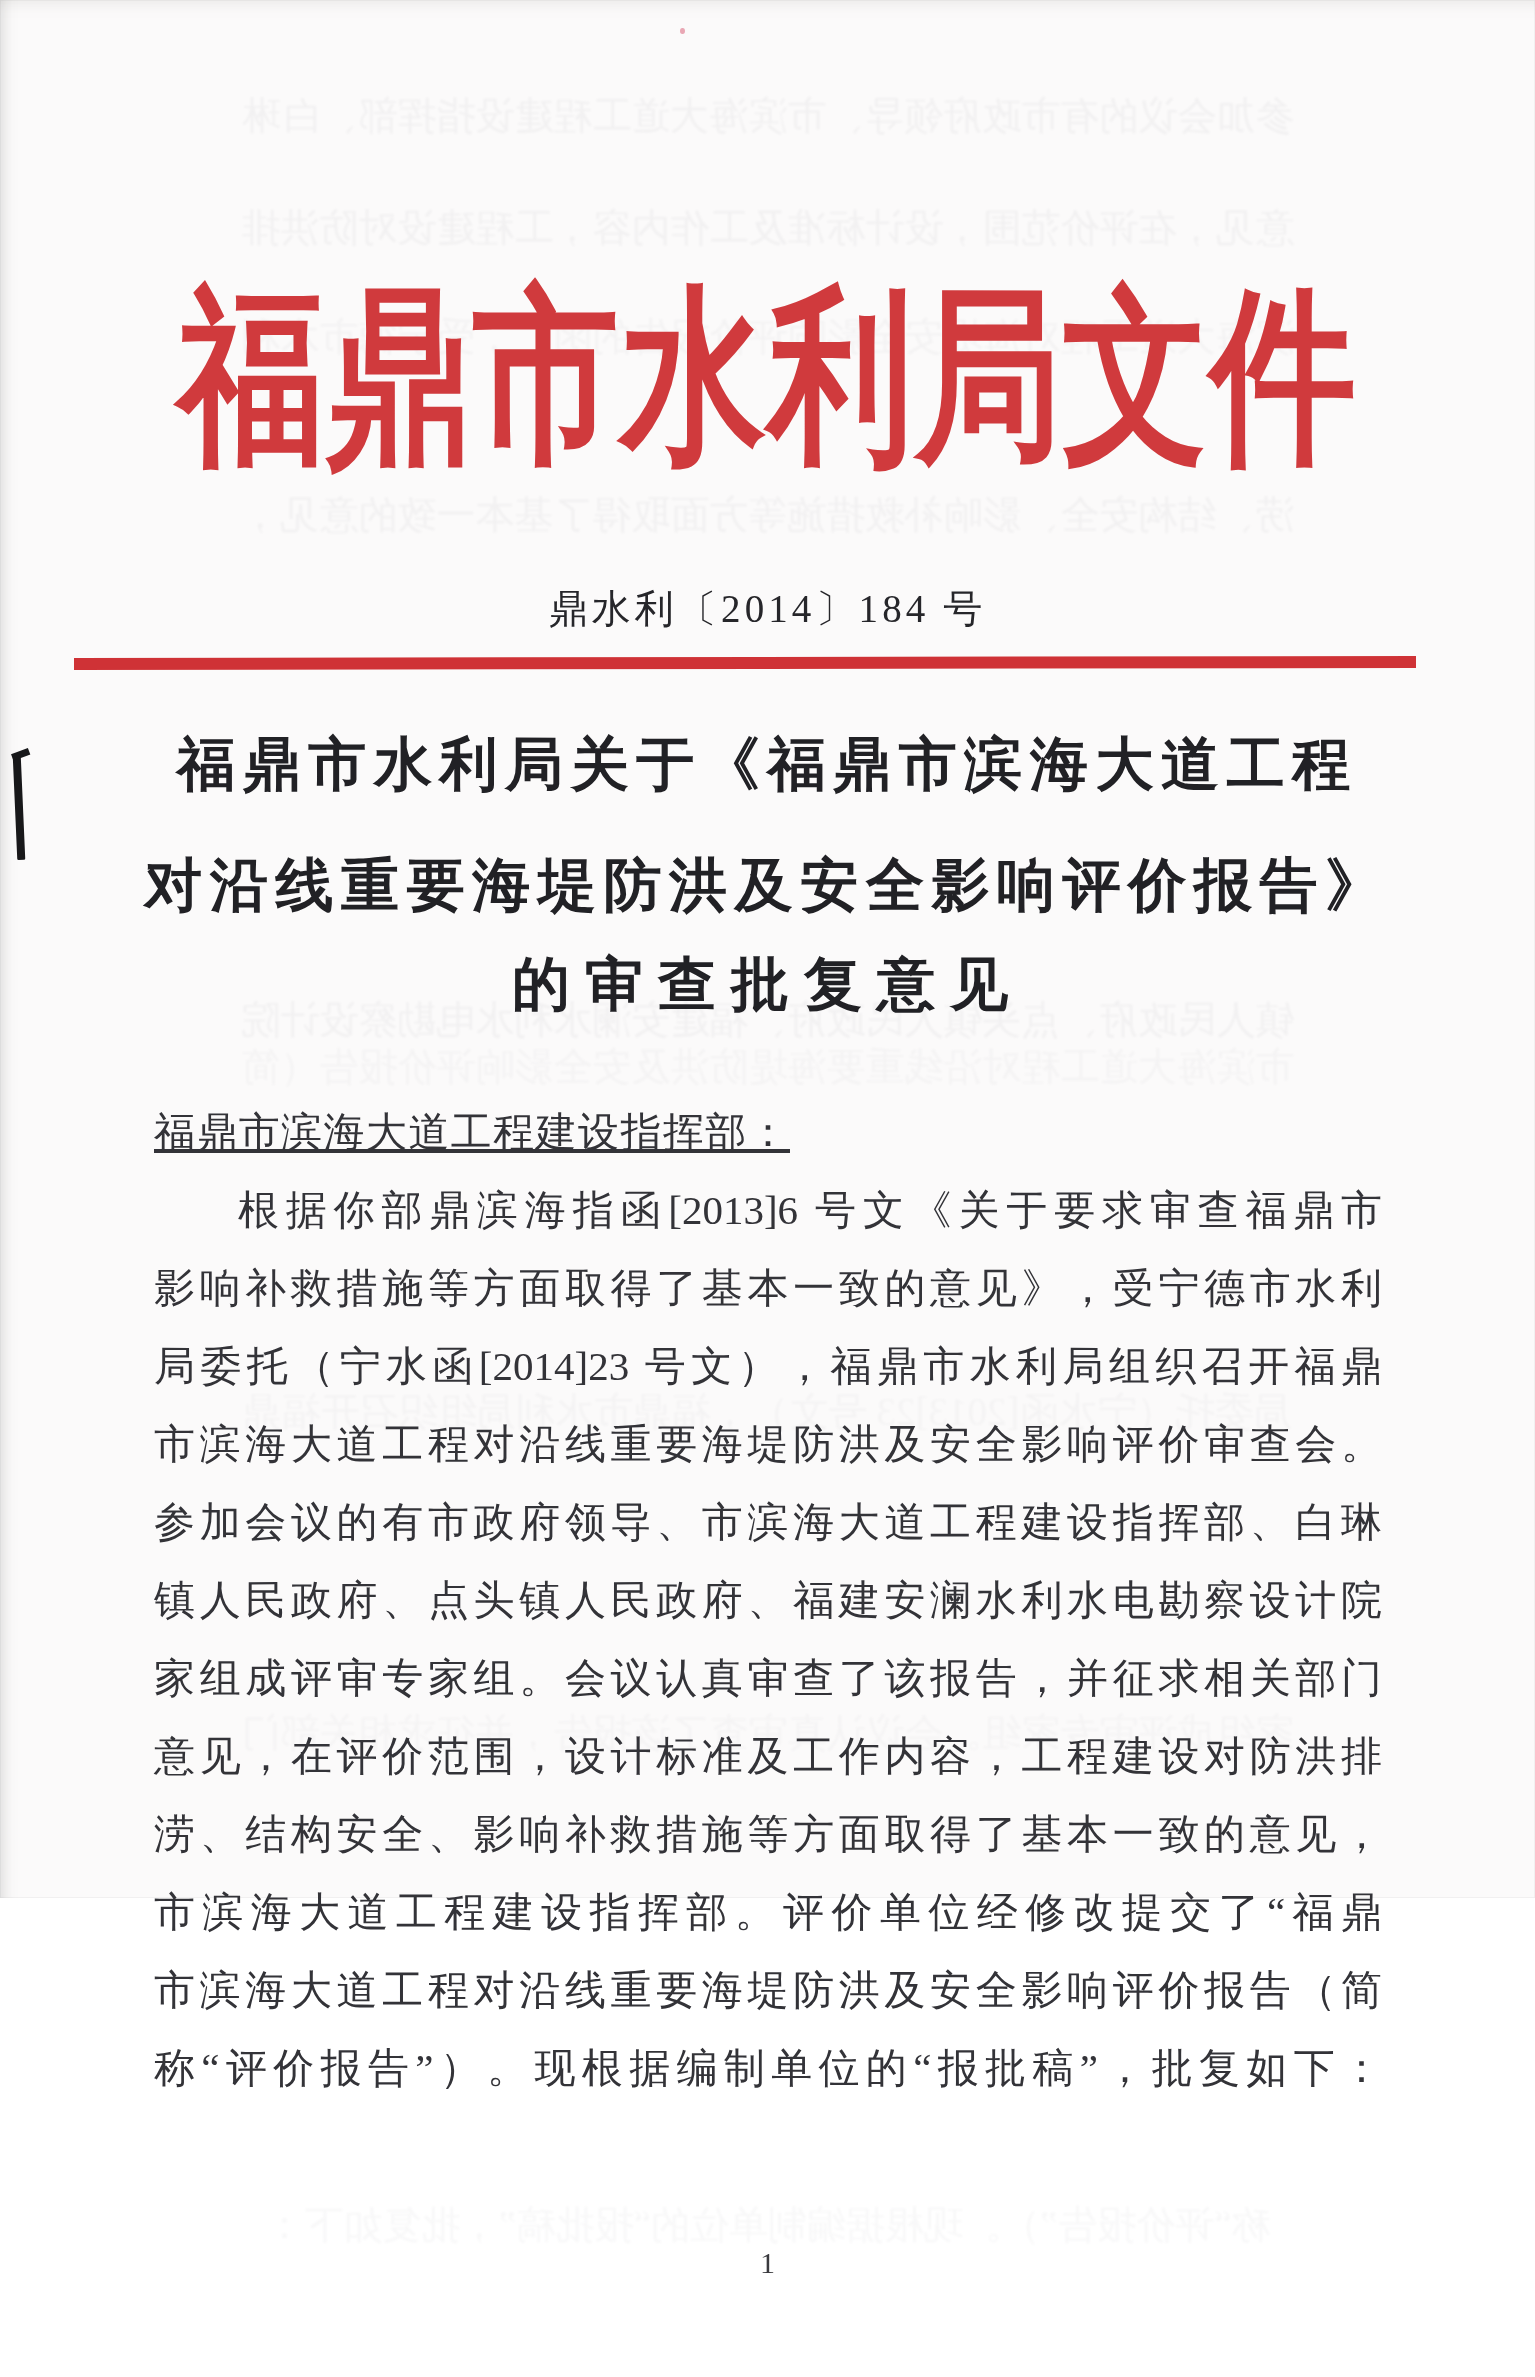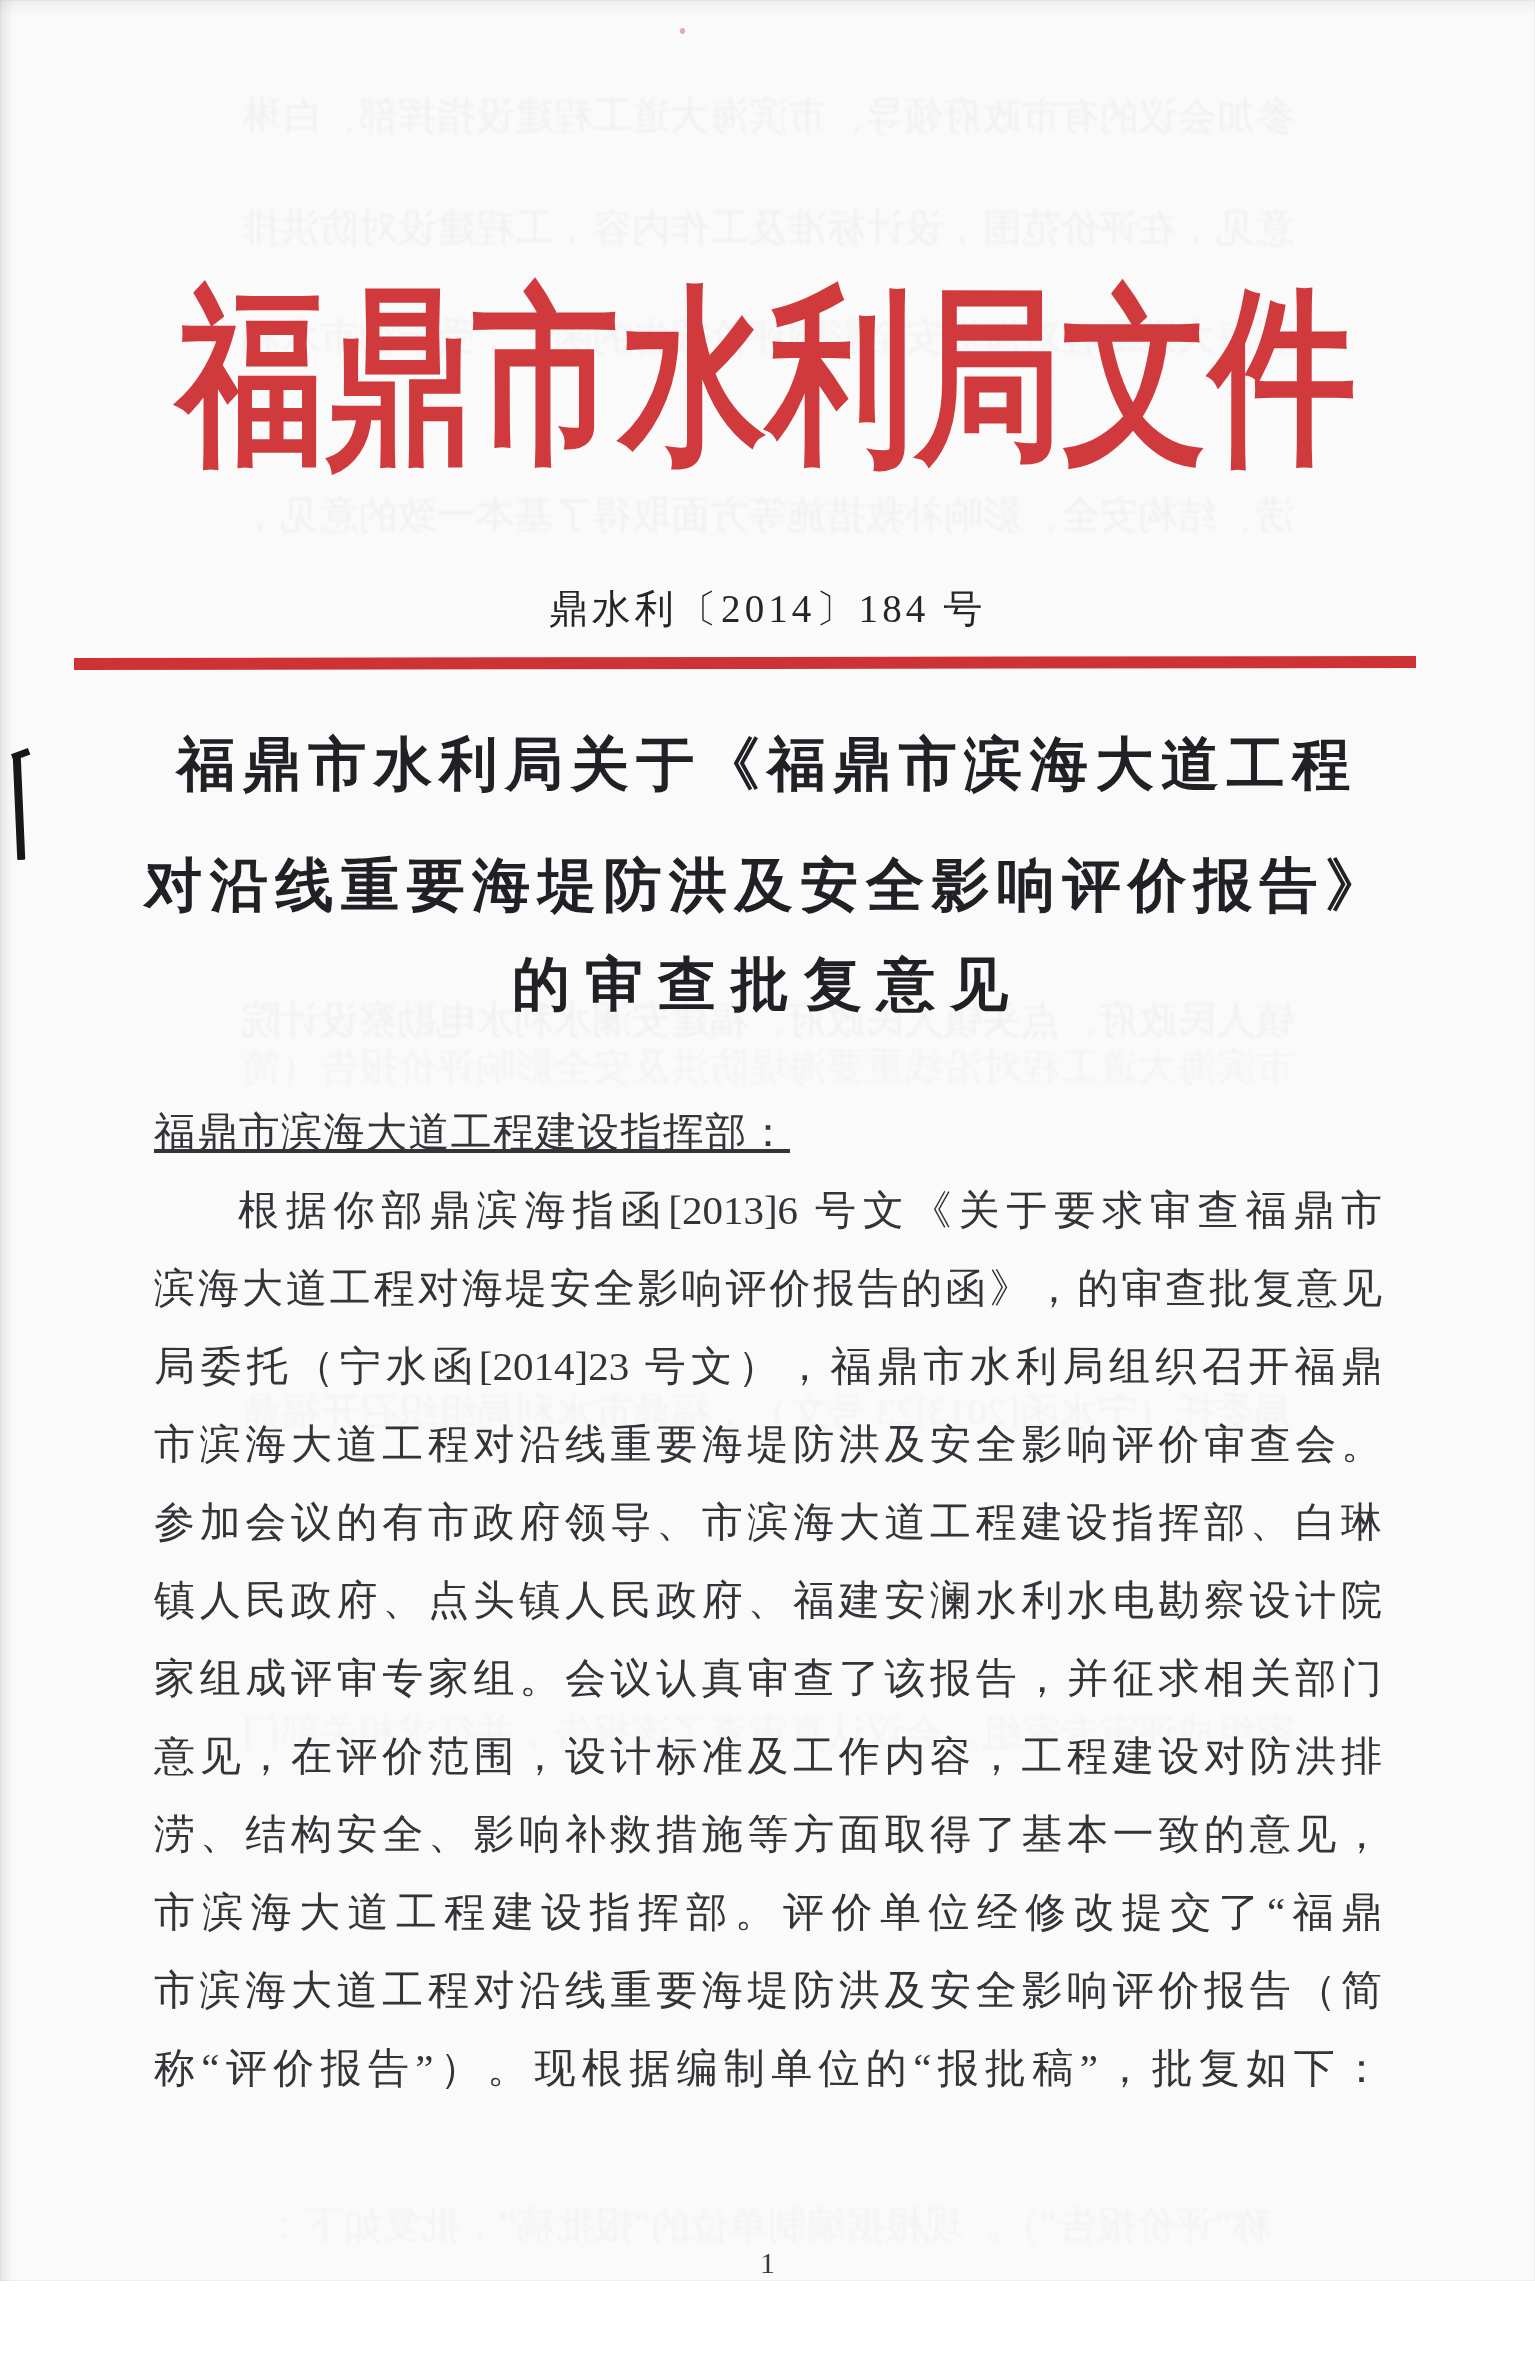--- a/index.html
+++ b/index.html
@@ -7,21 +7,21 @@
     padding: 0;
     width: 1535px;
     height: 2377px;
     background: #ffffff;
     overflow: hidden;
     font-family: "Liberation Serif", "DejaVu Serif", serif;
   }
   .scan-page {
     position: absolute;
     left: 0; top: 0;
-    width: 1535px; height: 2281px;
+    width: 1535px; height: 1898px;
     background: #fbfafa;
     box-shadow: inset 0 0 0 0.7px rgba(120,118,116,0.10),
                 inset 18px 0 12.4px -14px rgba(140,138,136,0.25),
                 inset 0 19.3px 14px -15px rgba(160,158,156,0.18);
   }
 
   
   .header-title {
     position: absolute;
     left: 0; right: 0;
@@ -186,21 +186,21 @@
 
   <div class="red-rule"></div>
 
   <div class="title-line l1">福鼎市水利局关于《福鼎市滨海大道工程</div>
   <div class="title-line l2">对沿线重要海堤防洪及安全影响评价报告》</div>
   <div class="title-line l3">的审查批复意见</div>
 
   <div class="body-block">
     <div class="salutation">福鼎市滨海大道工程建设指挥部：</div>
     <div class="bline indent">根据你部鼎滨海指函[2013]6 号文《关于要求审查福鼎市</div>
-    <div class="bline">滨海大道工程对海堤安全影响评价报告的函》，的审查批复意见</div>
+    <div class="bline">影响补救措施等方面取得了基本一致的意见》，受宁德市水利</div>
     <div class="bline">局委托（宁水函[2014]23 号文），福鼎市水利局组织召开福鼎</div>
     <div class="bline">市滨海大道工程对沿线重要海堤防洪及安全影响评价审查会。</div>
     <div class="bline">参加会议的有市政府领导、市滨海大道工程建设指挥部、白琳</div>
     <div class="bline">镇人民政府、点头镇人民政府、福建安澜水利水电勘察设计院</div>
     <div class="bline">家组成评审专家组。会议认真审查了该报告，并征求相关部门</div>
     <div class="bline">意见，在评价范围，设计标准及工作内容，工程建设对防洪排</div>
     <div class="bline">涝、结构安全、影响补救措施等方面取得了基本一致的意见，</div>
     <div class="bline">市滨海大道工程建设指挥部。评价单位经修改提交了“福鼎</div>
     <div class="bline">市滨海大道工程对沿线重要海堤防洪及安全影响评价报告（简</div>
     <div class="bline">称“评价报告”）。现根据编制单位的“报批稿”，批复如下：</div>

